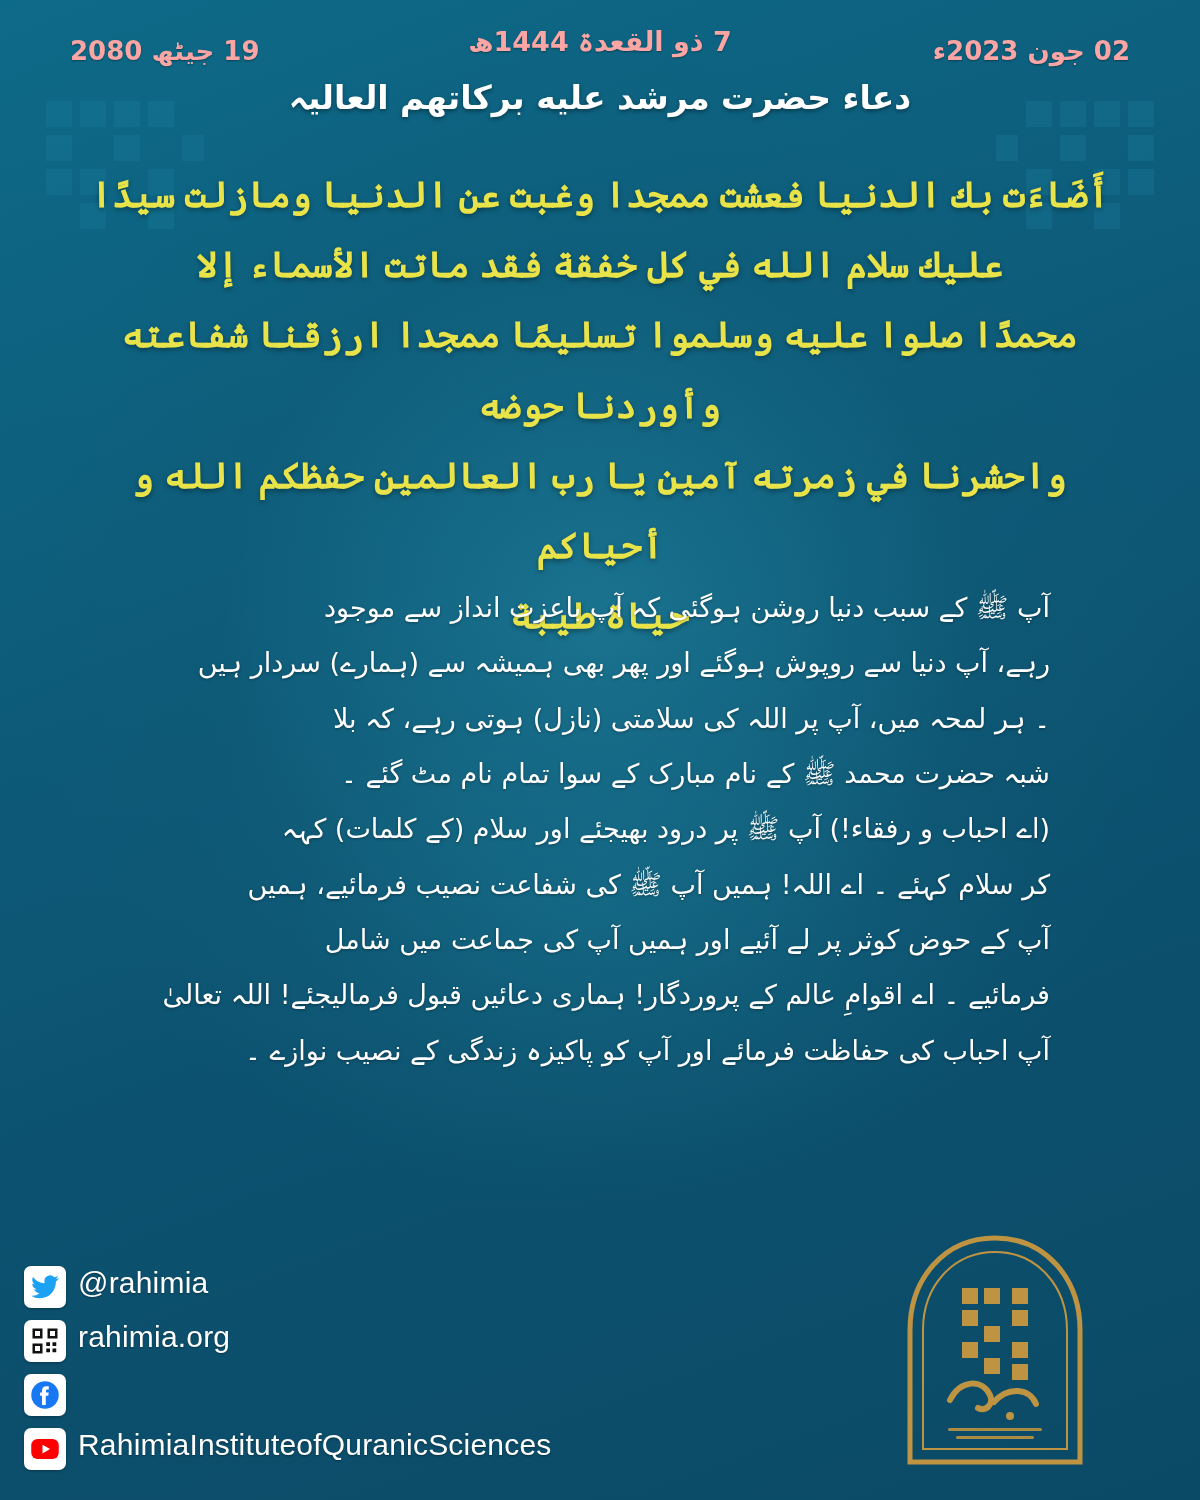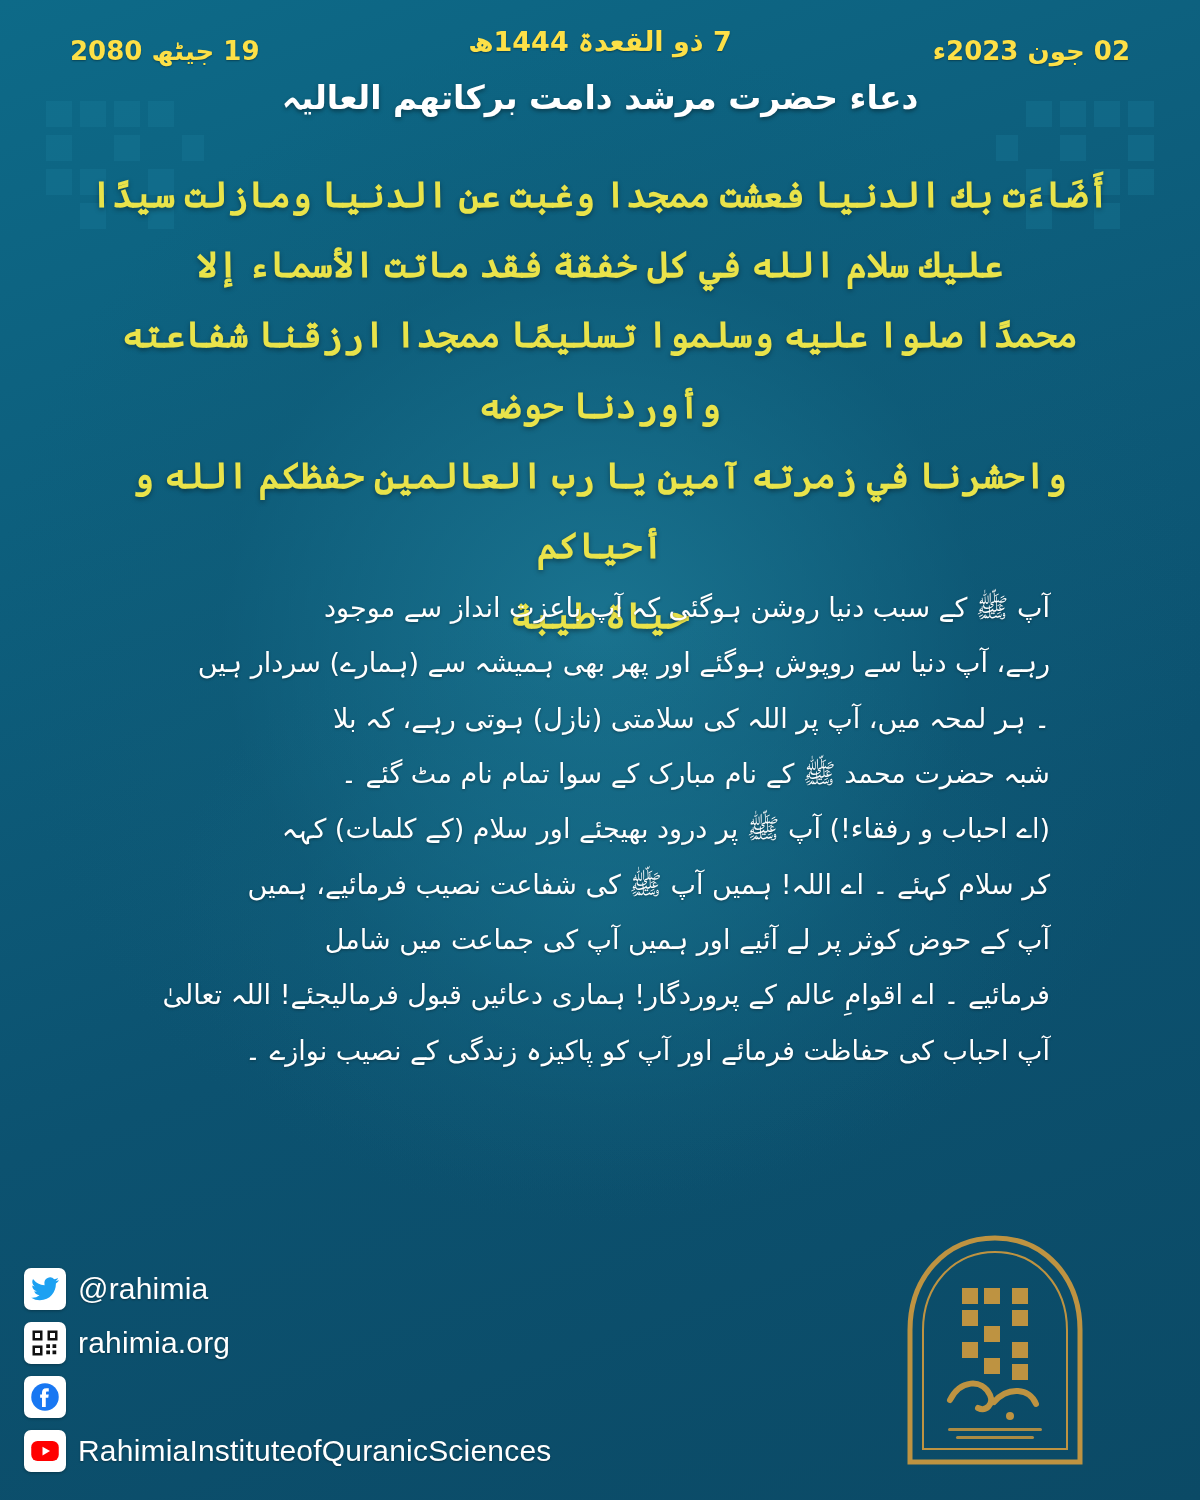--- a/index.html
+++ b/index.html
@@ -45,21 +45,21 @@
 
   
   .date-row {
     position: absolute;
     top: 18px;
     left: 0; right: 0;
     height: 70px;
   }
   .date {
     position: absolute;
-    color: #fde047;
+    color: #fca5a5;
     font-size: 26px;
     font-weight: bold;
     letter-spacing: 0.5px;
     text-shadow: 0 1px 2px rgba(0,0,0,0.35);
     white-space: nowrap;
   }
   .date-hijri {
     left: 50%;
     transform: translateX(-50%);
     top: 8px;
@@ -116,21 +116,21 @@
   
   .social {
     position: absolute;
     left: 24px;
     bottom: 18px;
     direction: ltr;
     text-align: left;
   }
   .social-item {
     display: flex;
-    align-items: center;
+    align-items: flex-start;
     gap: 12px;
     margin-bottom: 8px;
     height: 46px;
   }
   .social-icon {
     width: 42px;
     height: 42px;
     flex: 0 0 42px;
     display: flex;
     align-items: center;
@@ -202,21 +202,21 @@
     </g>
   </svg>
 </div>
 
 <div class="date-row">
   <div class="date date-hijri">7 ذو القعدۃ 1444ھ</div>
   <div class="date date-greg">02 جون 2023ء</div>
   <div class="date date-desi">19 جیٹھ 2080</div>
 </div>
 
-<div class="doc-title">دعاء حضرت مرشد دامت بركاتهم العالیہ</div>
+<div class="doc-title">دعاء حضرت مرشد علیه بركاتهم العالیہ</div>
 
 <div class="arabic-block">
   <span class="line">أَضَاءَت بك الدنیا فعشت ممجدا وغبت عن الدنیا ومازلت سیدًا</span>
   <span class="line">علیك سلام الله في كل خفقة فقد ماتت الأسماء إلا</span>
   <span class="line">محمدًا صلوا علیه وسلموا تسلیمًا ممجدا ارزقنا شفاعته وأوردنا حوضه</span>
   <span class="line">واحشرنا في زمرته آمین یا رب العالمین حفظكم الله و أحیاكم</span>
   <span class="line">حیاة طیبة</span>
 </div>
 
 <div class="urdu-block">

